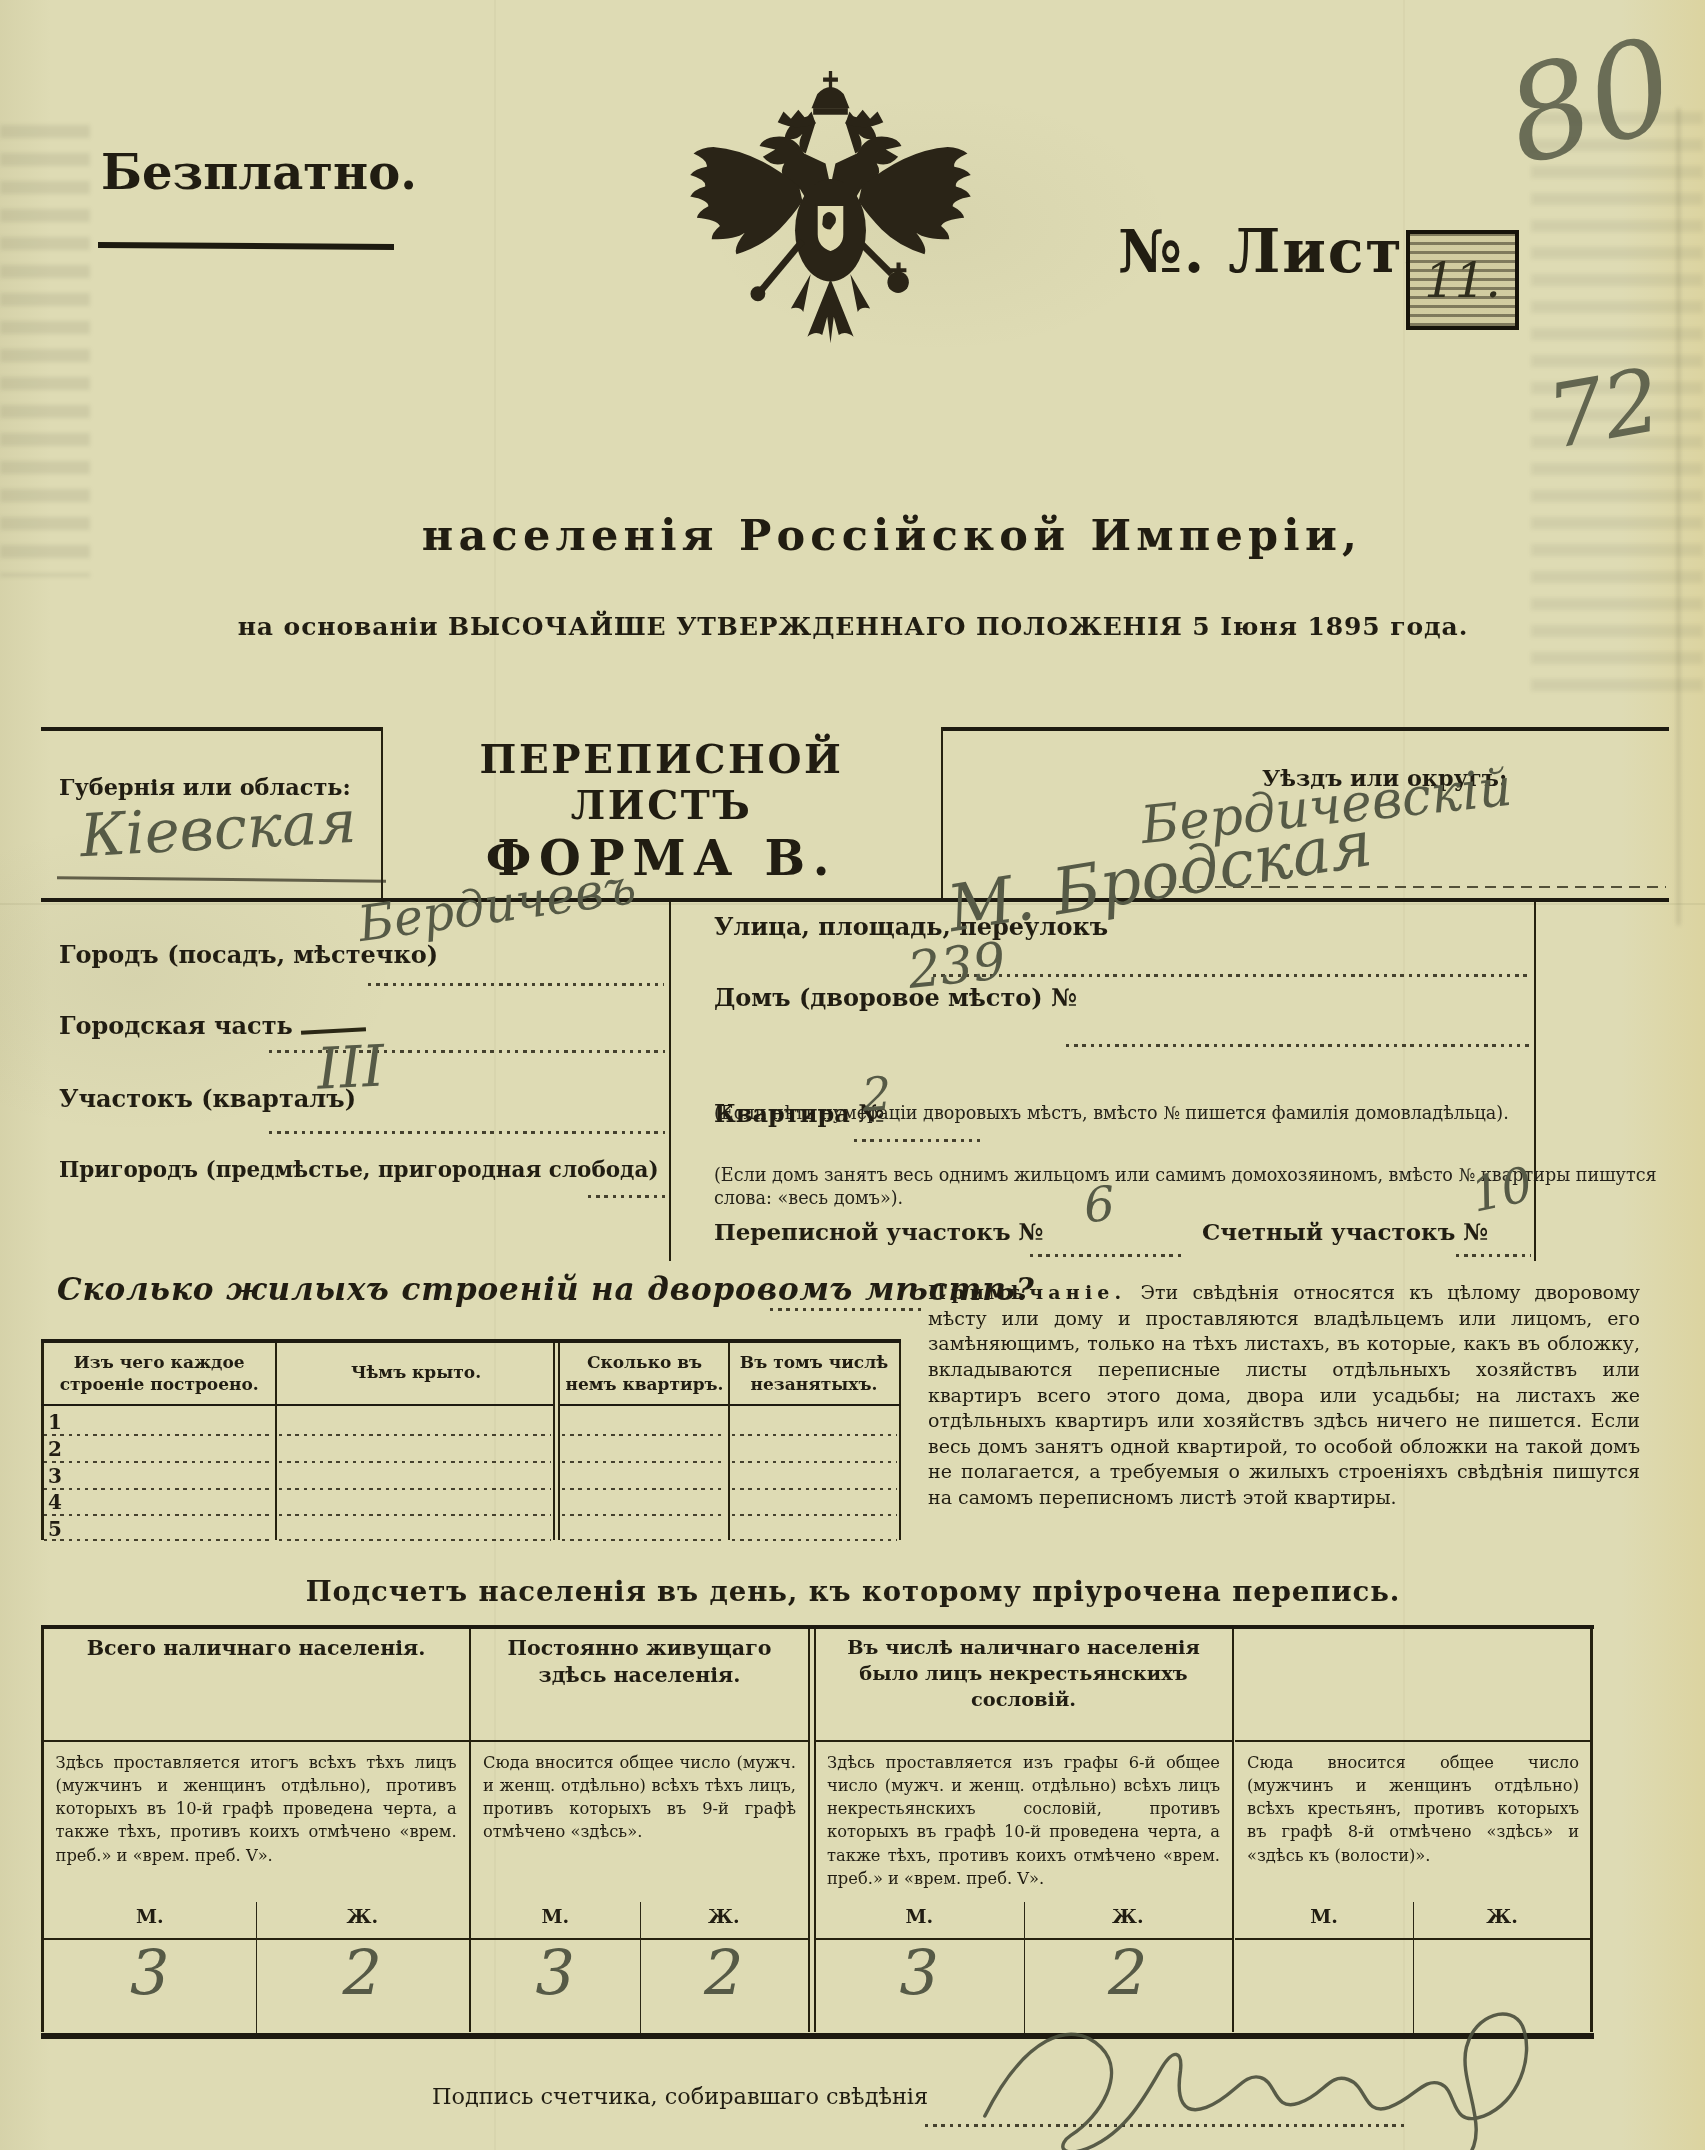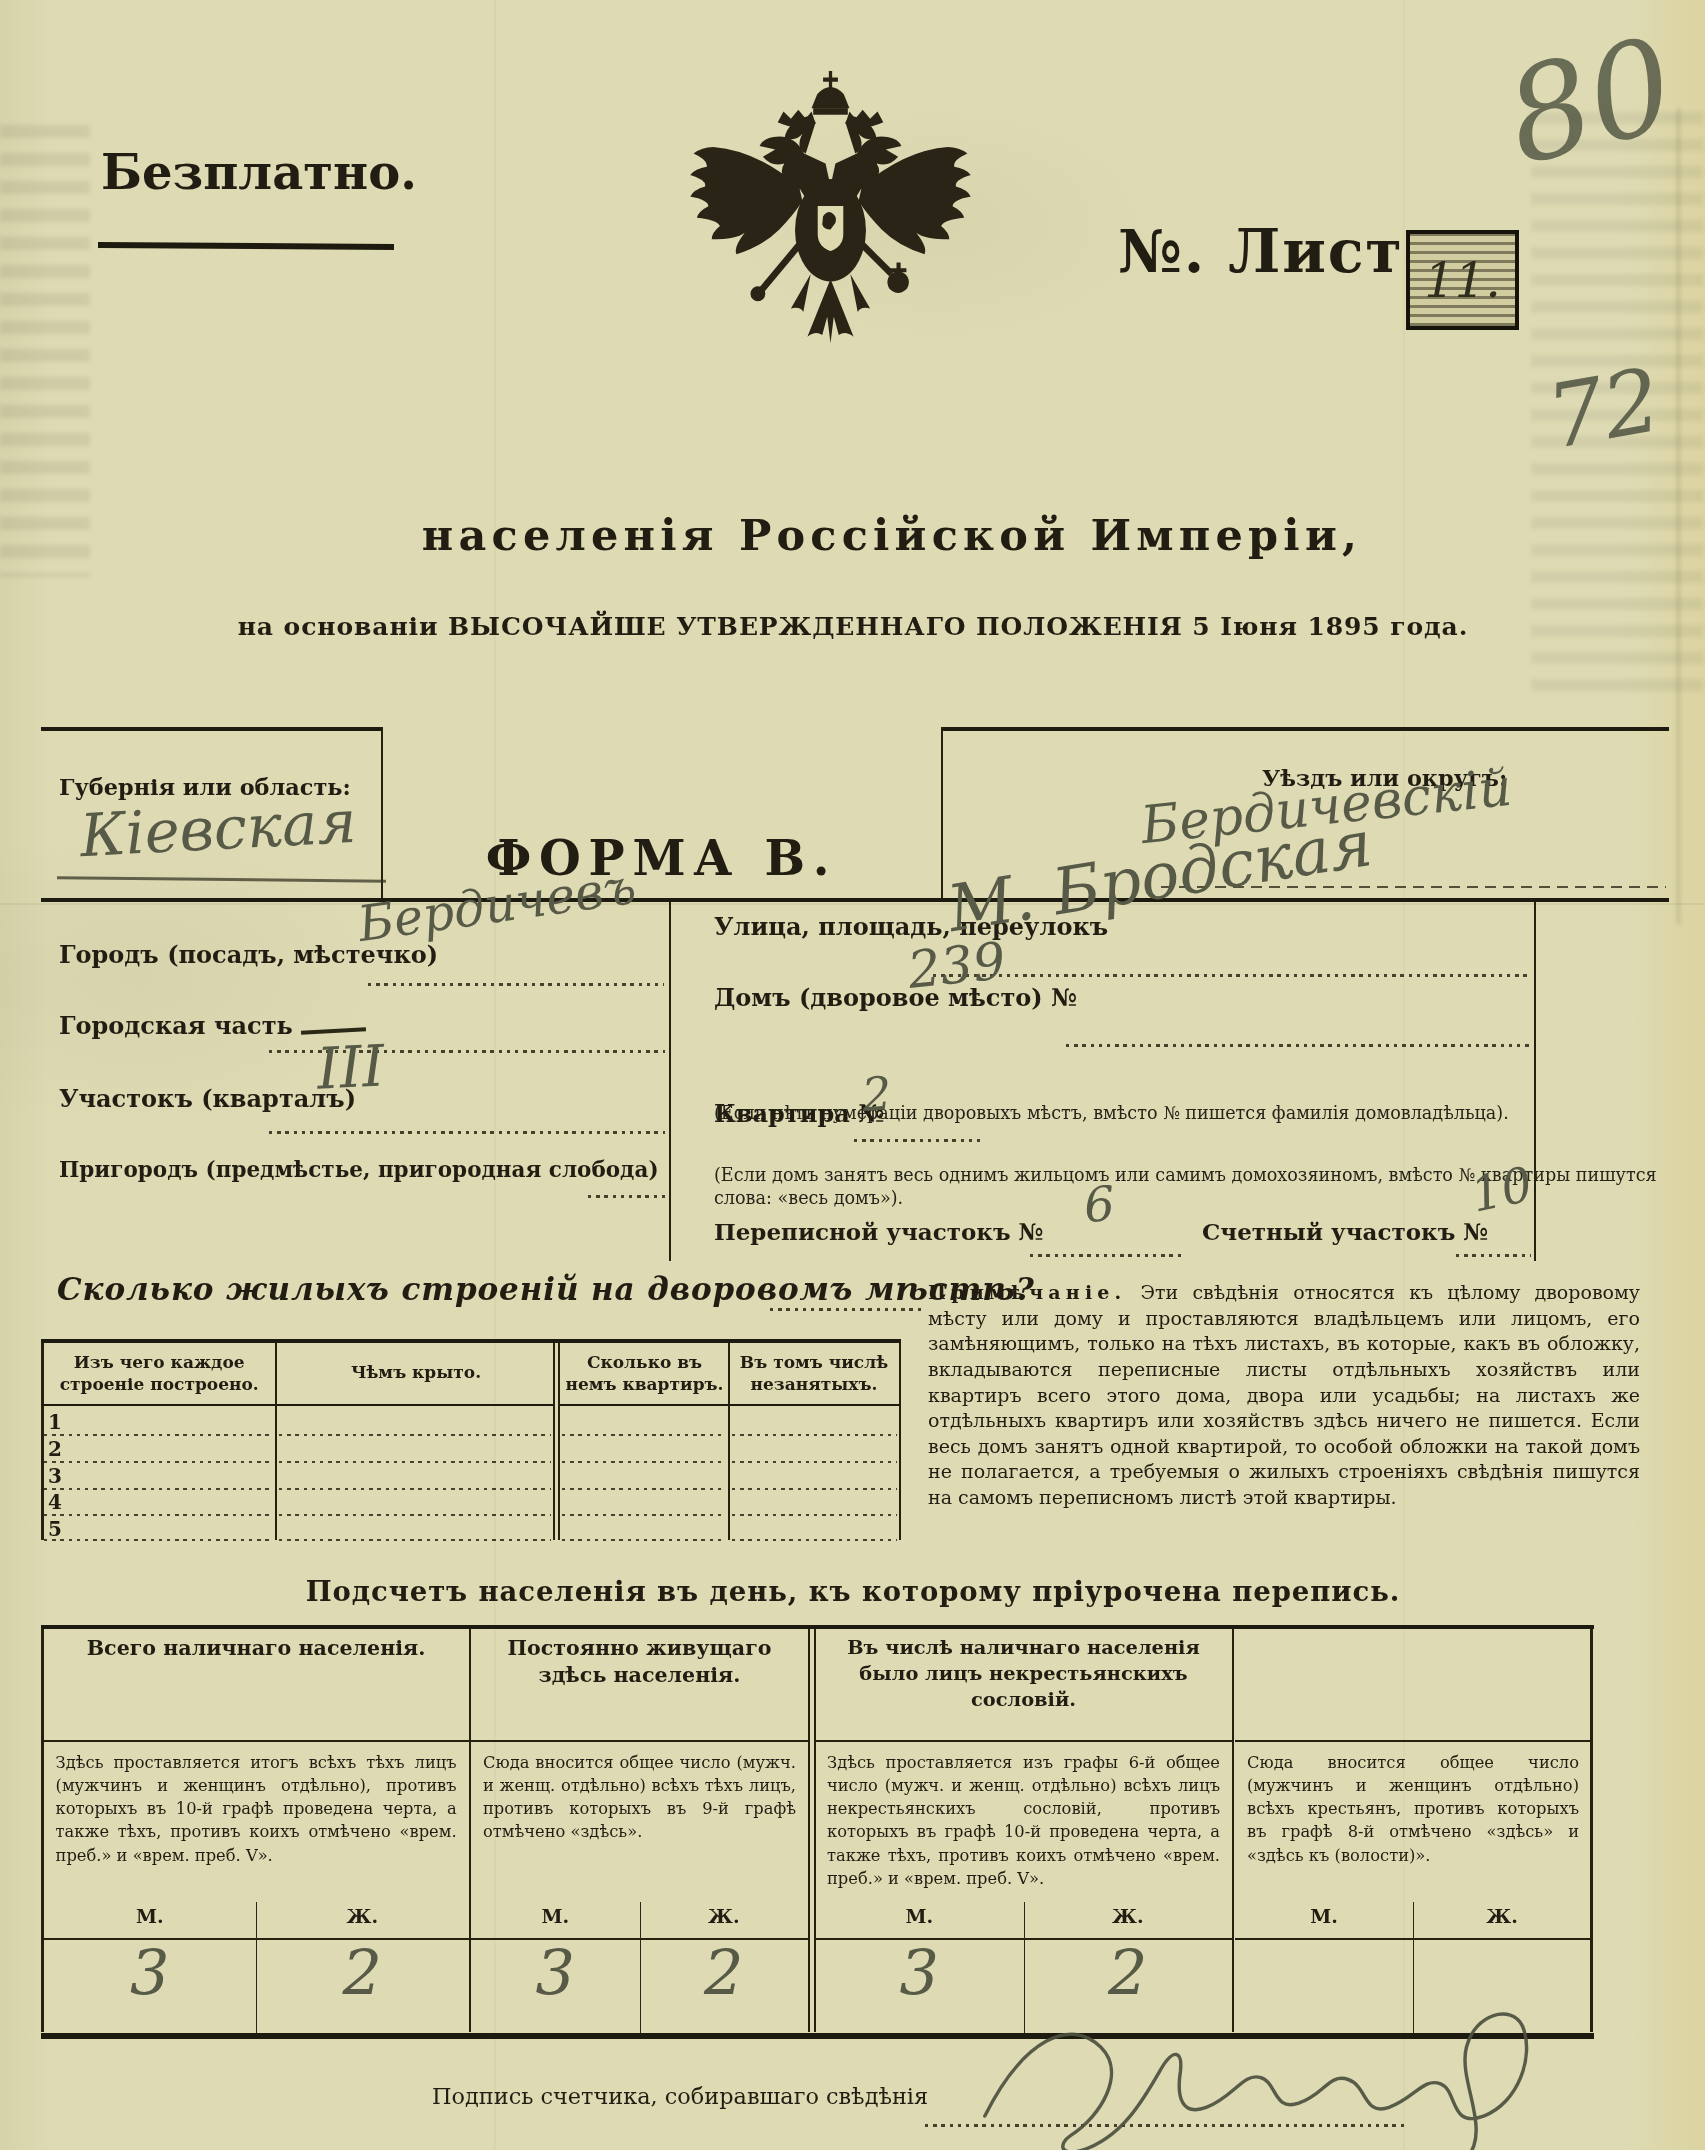--- a/index.html
+++ b/index.html
@@ -93,20 +93,21 @@
   <div class="abs hw" style="left:1548px;top:357px;font-size:88px;transform:rotate(-10deg);opacity:.9;">72</div>
 
   <div class="abs ctr b nw" style="top:510px;font-size:43px;letter-spacing:5.2px;padding-left:39px;">населенія Россійской Имперіи,</div>
   <div class="abs ctr b nw" style="top:612px;font-size:25px;letter-spacing:0.9px;">на основаніи ВЫСОЧАЙШЕ УТВЕРЖДЕННАГО ПОЛОЖЕНІЯ 5 Іюня 1895 года.</div>
 
   <div class="rule" style="left:41px;top:727px;width:340px;height:3.9px;"></div>
   <div class="rule" style="left:943px;top:727px;width:726px;height:3.9px;"></div>
   <div class="vrule" style="left:381px;top:727px;width:2.2px;height:172px;"></div>
   <div class="vrule" style="left:941px;top:727px;width:2.2px;height:172px;"></div>
 
+  <div class="abs b" style="left:383px;width:557px;top:736px;font-size:39px;letter-spacing:2.6px;text-align:center;">ПЕРЕПИСНОЙ ЛИСТЪ</div>
   <div class="abs b" style="left:383px;width:557px;top:830px;font-size:48px;letter-spacing:7.7px;text-align:center;">ФОРМА В.</div>
 
   <div class="abs b nw" style="left:59px;top:774px;font-size:22.4px;">Губернія или область:</div>
   <div class="abs hw nw" style="left:80px;top:794px;font-size:59px;transform:rotate(-3deg);">Кіевская</div>
   <div class="abs" style="left:57px;top:878px;width:329px;height:2.6px;background:rgba(45,43,28,.7);transform:rotate(.6deg);"></div>
 
   <div class="abs b nw" style="left:1262px;top:765px;font-size:22.4px;">Уѣздъ или округъ:</div>
   <div class="abs hw nw" style="left:1140px;top:776px;font-size:52px;transform:rotate(-6deg);">Бердичевскій</div>
   <div class="dash" style="left:1161px;top:886px;width:505px;"></div>
 

